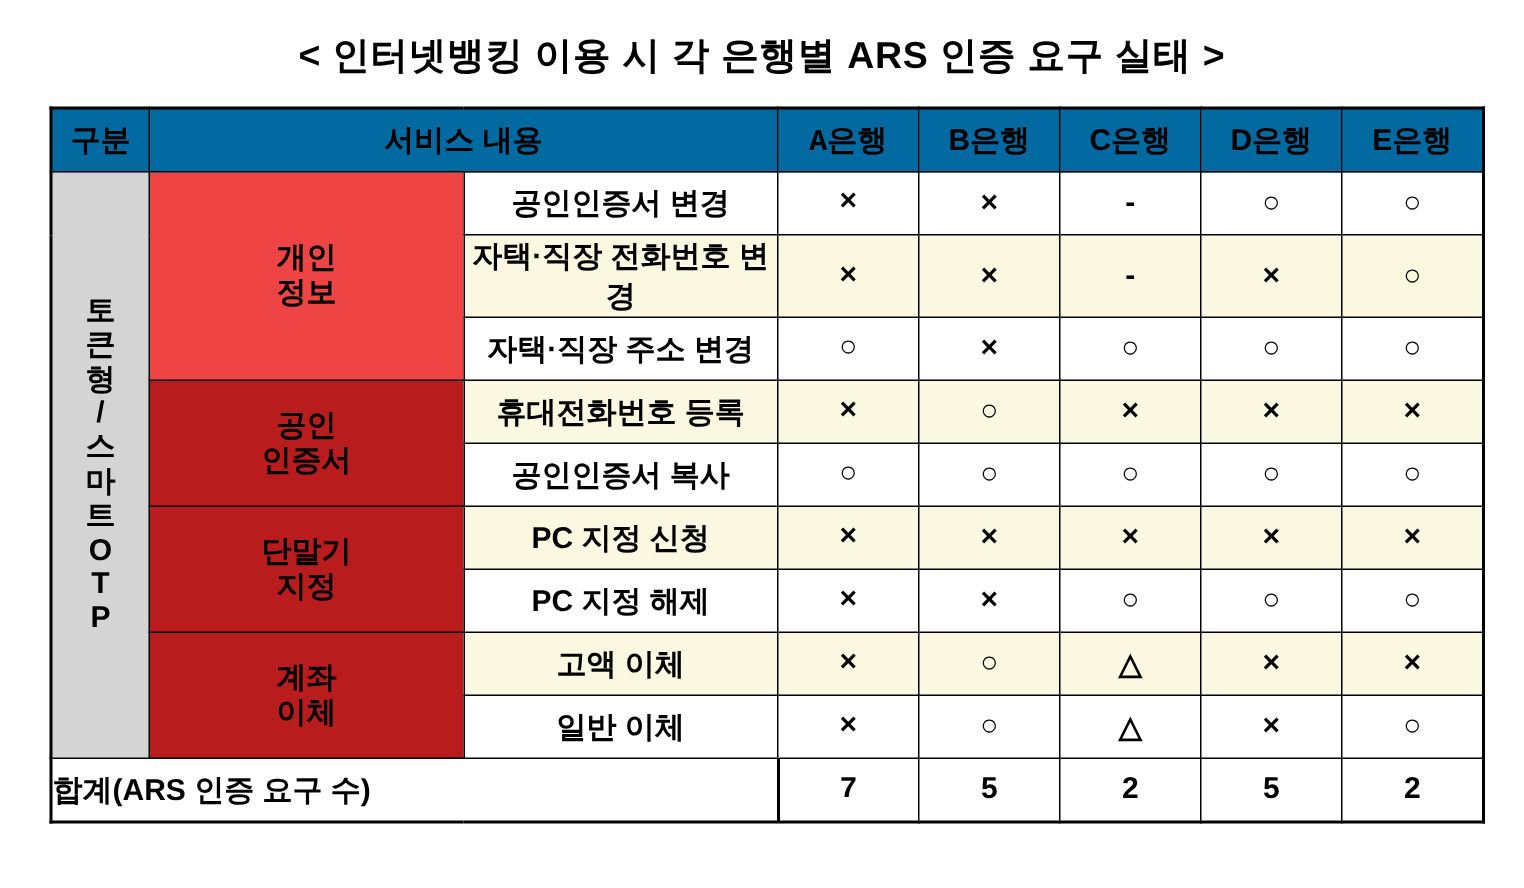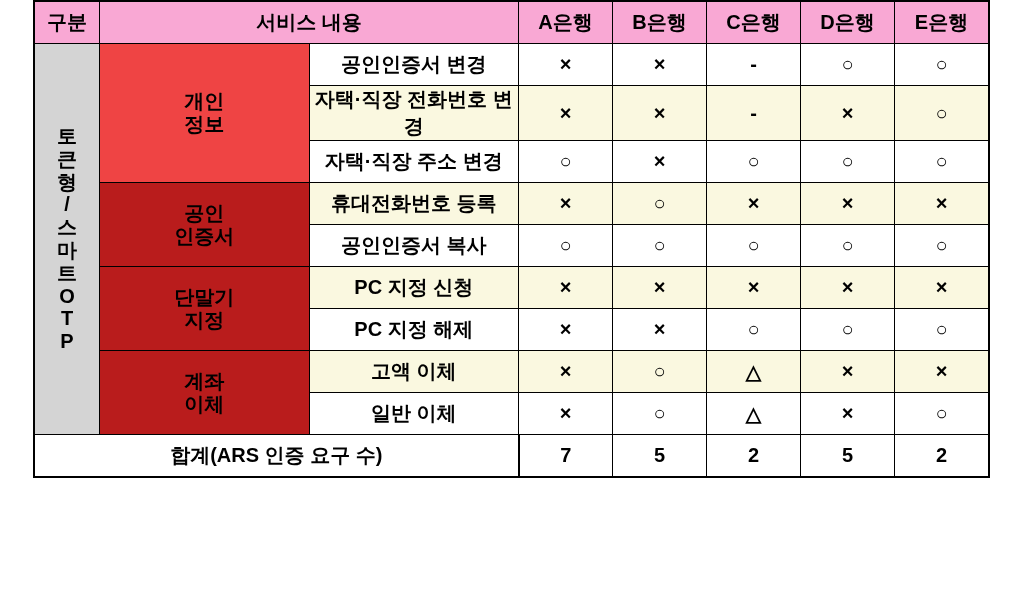--- a/index.html
+++ b/index.html
@@ -43,21 +43,21 @@
     text-align: center;
     vertical-align: middle;
     font-size: 20px;
     font-weight: bold;
     padding: 0;
     height: 41px;
     color: #000;
   }
   
   .hdr td {
-    background: #f9a8d4;
+    background: #0369a1;
     font-size: 20px;
     font-weight: bold;
     height: 44px;
     border-bottom: 2.5px solid #000;
   }
   .hdr td.gubun { width: 64px; }
   .hdr td.svc { width: 418px; }
   .hdr td.bank { width: 93px; }
 
   
@@ -103,31 +103,32 @@
   td.vcell, td.cat { border-right: 2.5px solid #000; }
   td.cat { border-left: 2.5px solid #000; }
 
   .total td {
     background: #ffffff;
     border-top: 2.5px solid #000;
     height: 45px;
     font-size: 21px;
   }
   .total td.label {
-    text-align: center;
+    text-align: left;
     font-weight: bold;
     border-right: 2.5px solid #000;
   }
-  .bank-col-sep { border-left: 2.5px solid #000; }
+  .bank-col-sep { border-left: 2.5px solid #000; font-family: Liberation Mono, monospace; }
 </style>
 </head>
 <body>
 
 <div class="page">
 
+  <div class="title">&lt; 인터넷뱅킹 이용 시 각 은행별 ARS 인증 요구 실태 &gt;</div>
 
   <div class="table-wrap">
     <table class="main">
       <tbody>
         <tr class="hdr">
           <td class="gubun">구분</td>
           <td class="svc" colspan="2">서비스 내용</td>
           <td class="bank bank-col-sep">A은행</td>
           <td class="bank">B은행</td>
           <td class="bank">C은행</td>

